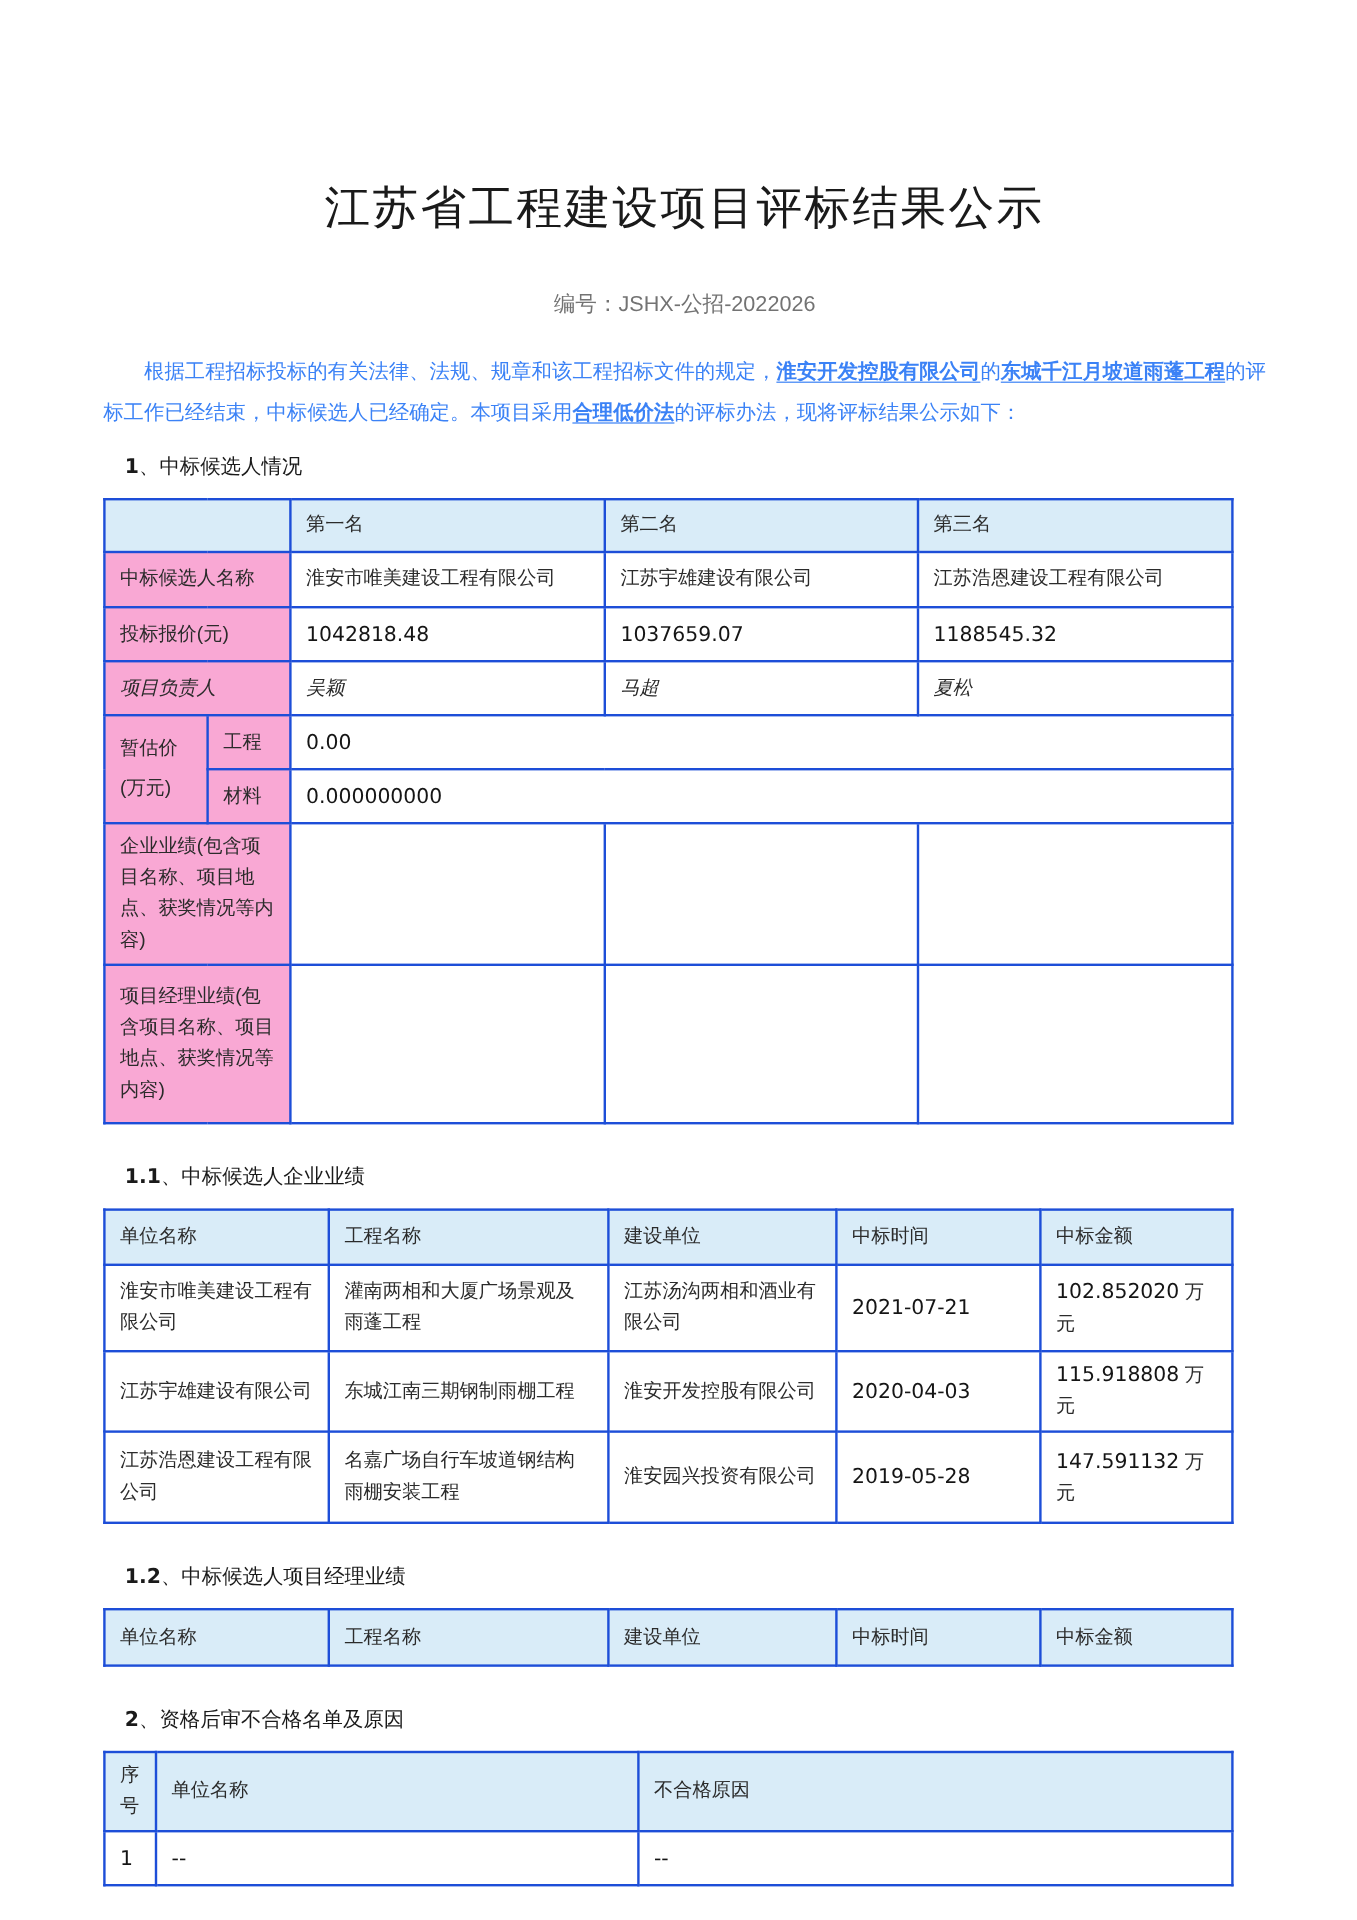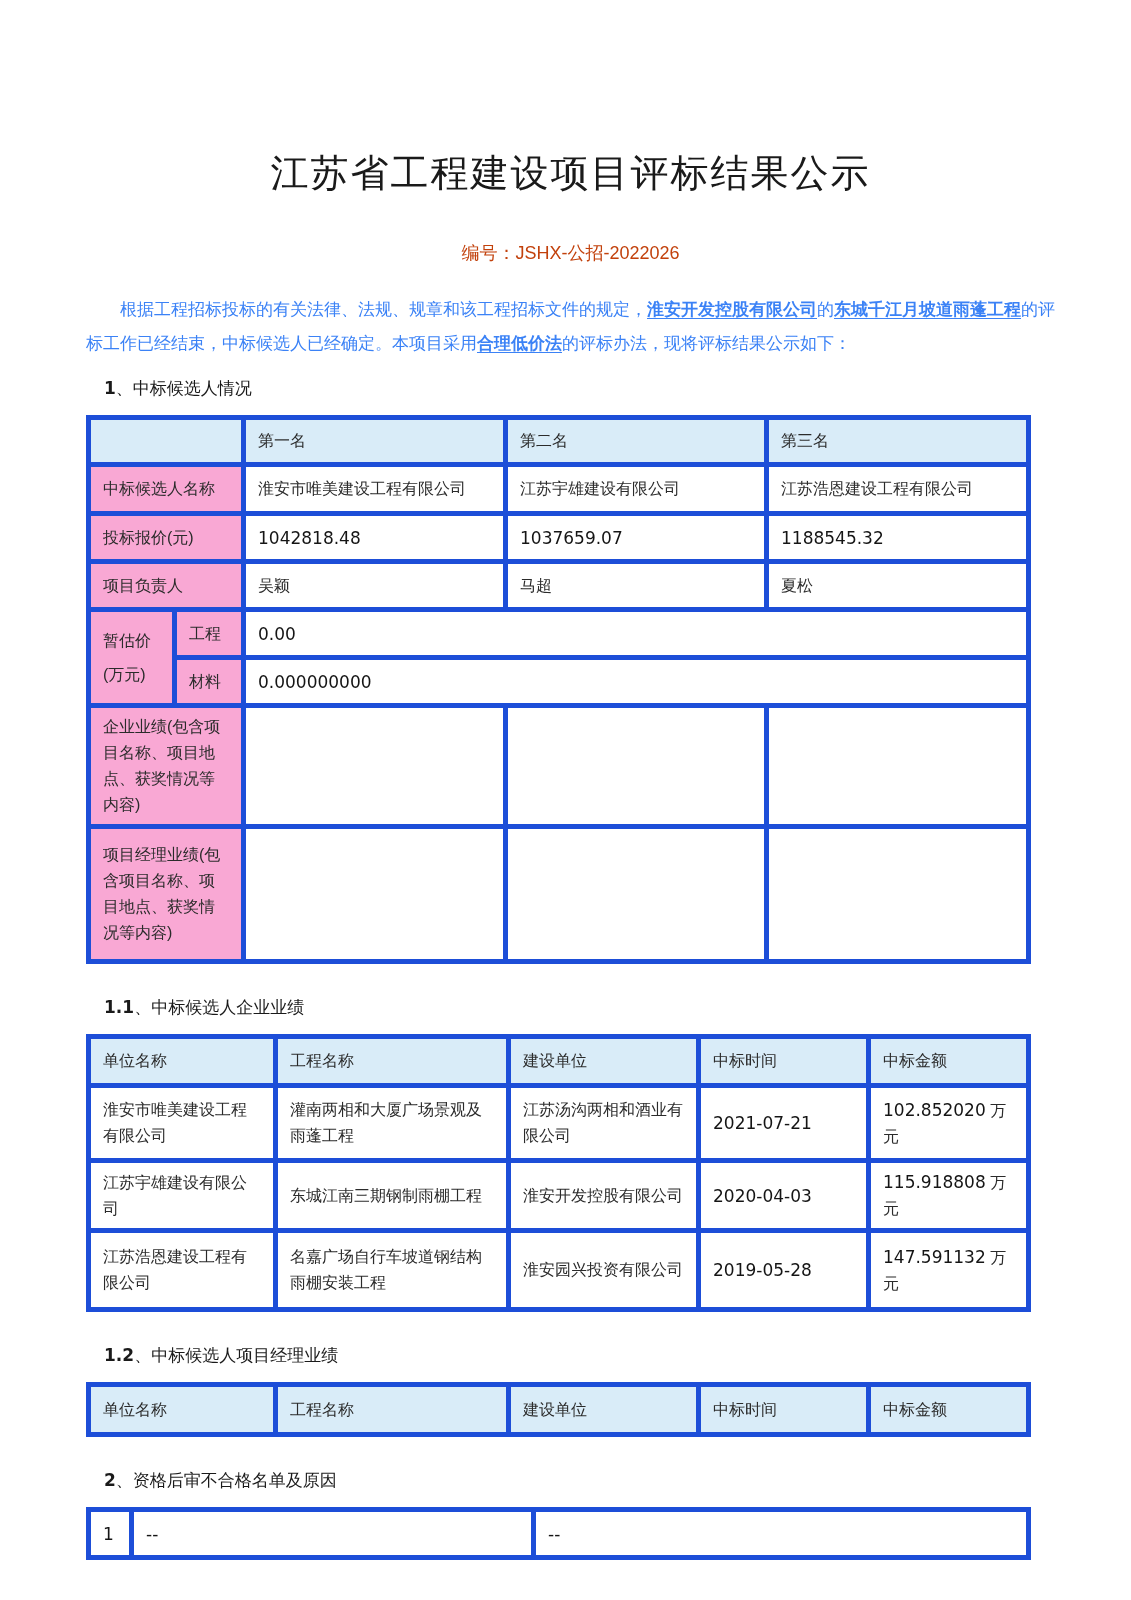--- a/index.html
+++ b/index.html
@@ -13,59 +13,59 @@
 
   .title {
     margin:0; padding-top:148px;
     text-align:center;
     font-size:38px; font-weight:400; letter-spacing:2px;
     color:#1a1a1a;
   }
   .doc-no {
     margin-top:42px;
     text-align:center;
-    font-size:18px; color:#c2410c;
+    font-size:18px; color:#737373;
   }
   .intro {
     margin:28px 0 0 0;
     font-size:17px; line-height:34px;
     text-align:justify; text-indent:2em;
     color:#3b82f6;
   }
   .intro .em { font-weight:bold; text-decoration:underline; text-underline-offset:3px; }
 
   .sec { margin:32px 0 15px 18px; font-size:17px; color:#1a1a1a; }
   .sec .sec-num { font-weight:bold; font-family:"DejaVu Sans",sans-serif; }
   .sec-first { margin-top:16px; }
 
   table {
     border-collapse:collapse; table-layout:fixed;
     width:940px; font-size:16px;
   }
   th,td {
-    border:5px solid #1d4ed8;
+    border:2px solid #1d4ed8;
     padding:6px 12px;
     text-align:left; vertical-align:middle;
     font-weight:400;
     word-break:break-all;
     line-height:26px;
     color:#2b2b2b;
   }
   th { background:#f9a8d4; }
   tr.head th { background:#d9ecf8; height:30px; }
   td { background:#ffffff; }
 
   .num { font-family:"DejaVu Sans",sans-serif; font-size:17px; color:#151515; }
 
   .est-label span { display:block; line-height:34px; }
 
   
   .t1 tr.r-name  td, .t1 tr.r-name  th { height:32px; }
   .t1 tr.r-price td, .t1 tr.r-price th { height:31px; }
-  .t1 tr.r-pm    td, .t1 tr.r-pm    th { height:31px; }
+  .t1 tr.r-pm    td, .t1 tr.r-pm    th { height:31px;font-style:italic; }
   .t1 tr.r-est   td, .t1 tr.r-est   th { height:31px; }
   .t1 tr.r-perf1 td, .t1 tr.r-perf1 th { height:88px; }
   .t1 tr.r-perf2 td, .t1 tr.r-perf2 th { height:118px; }
 
   .t2 tr.head th { height:32px; }
   .t2 tr.r1 td { height:58px; }
   .t2 tr.r2 td { height:32px; }
   .t2 tr.r3 td { height:62px; }
 
   .t3 tr.head th { height:33px; }
@@ -211,20 +211,25 @@
 
   <div class="sec"><span class="sec-num">2</span><span>、资格后审不合格名单及原因</span></div>
 
   <table class="t4">
     <colgroup>
       <col style="width:43px">
         <col style="width:402px">
         <col style="width:495px">
     </colgroup>
     <tbody>
+      <tr class="head">
+        <th>序号</th>
+        <th>单位名称</th>
+        <th>不合格原因</th>
+      </tr>
       <tr class="r1">
         <td class="num">1</td>
         <td class="num">--</td>
         <td class="num">--</td>
       </tr>
     </tbody>
   </table>
 
 </div>
 

